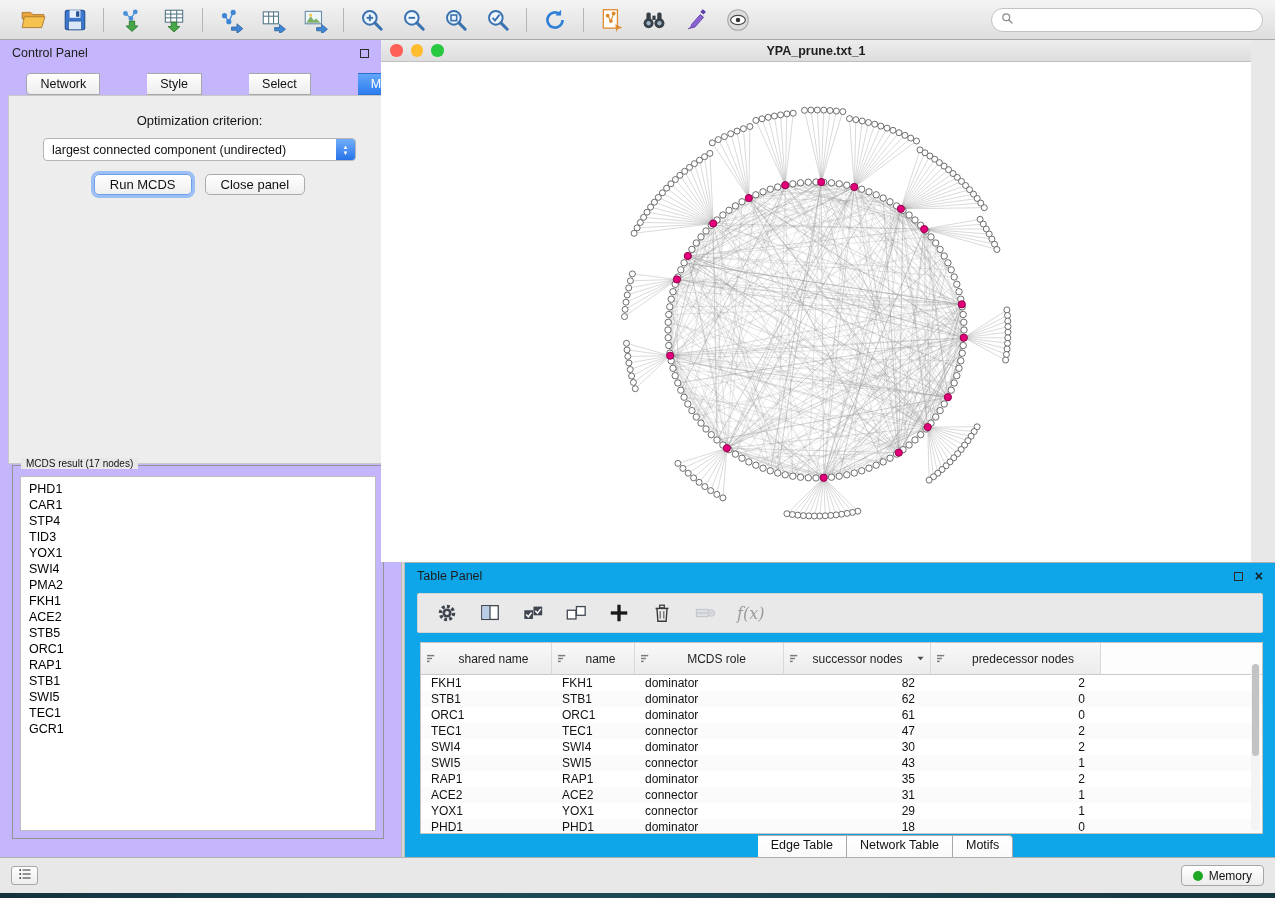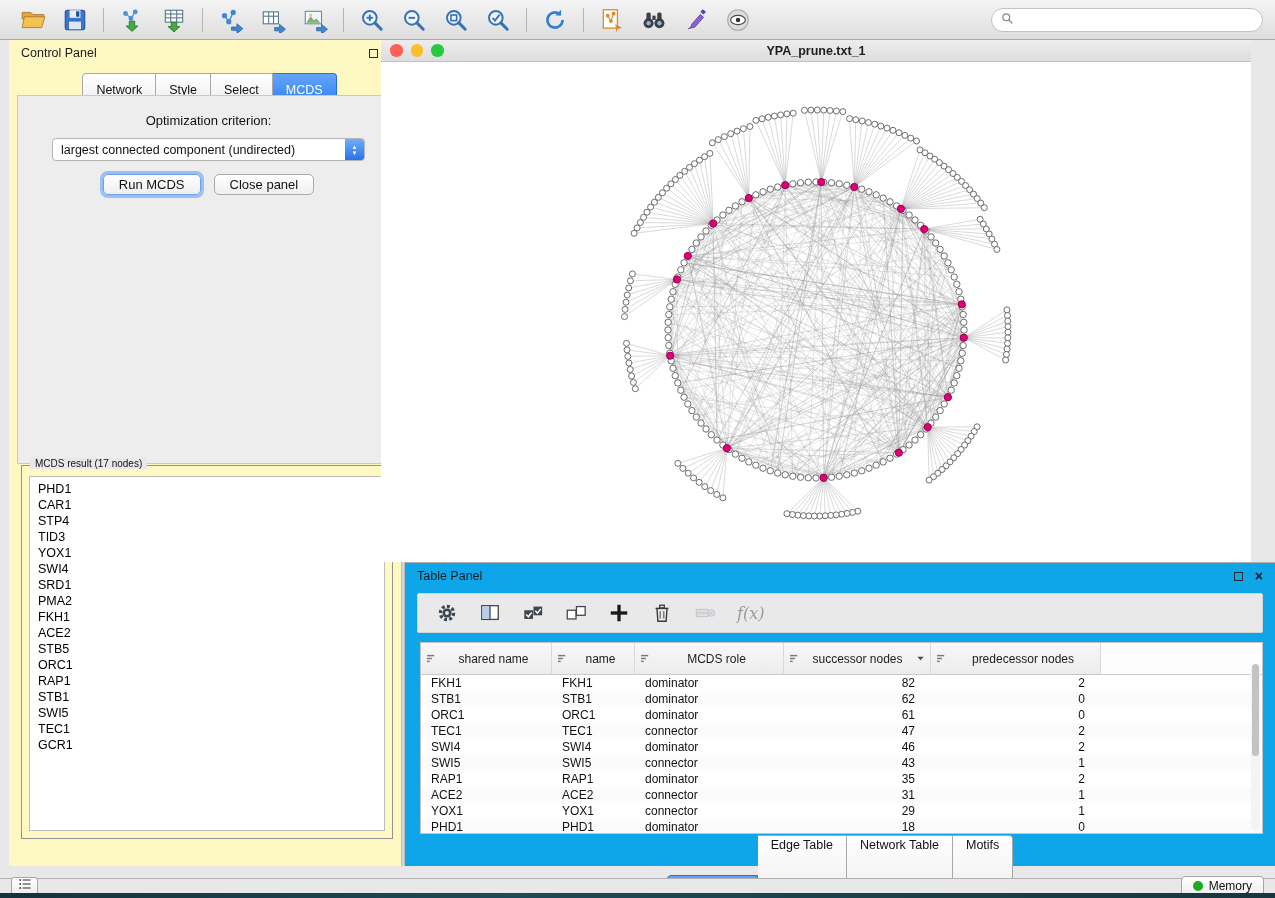--- a/index.html
+++ b/index.html
@@ -13,27 +13,27 @@
   
   .toolbar{position:absolute;left:0;top:0;width:100%;height:40px;background:linear-gradient(#f4f4f4,#dedede);border-bottom:1px solid #a9a9a9;display:flex;align-items:center;padding:0 12px;}
   .tgroups{display:flex;align-items:center;}
   .tbtn{width:42px;height:32px;display:flex;align-items:center;justify-content:center;border-radius:4px;cursor:default;}
   .ticon svg{width:26px;height:26px;display:block;}
   .tsep{width:1px;height:24px;background:#b5b5b5;margin:0 7px;}
   .search-wrap{margin-left:auto;width:272px;height:24px;background:#fff;border:1px solid #c2c2c2;border-radius:13px;display:flex;align-items:center;padding:0 9px;gap:6px;}
   .search-input{border:none;outline:none;flex:1;font-size:12px;background:transparent;font-family:"Liberation Sans",sans-serif;}
 
   
-  .control-panel{position:absolute;left:9px;top:40px;width:401px;height:826px;background:#fef9c3;}
+  .control-panel{position:absolute;left:0;top:40px;width:401px;height:826px;background:#c4b5fd;}
   .panel-header{height:26px;display:flex;align-items:center;padding:0 12px;font-size:12.5px;color:#1c1c1c;}
   .ph-icons{margin-left:auto;display:flex;align-items:center;gap:12px;}
   .float-ic{width:9px;height:9px;border:1.5px solid #2b2b2b;display:inline-block;}
   .close-ic{font-size:14px;font-weight:bold;color:#1a1a1a;line-height:10px;}
   .cp-tabs{position:absolute;top:33px;left:0;width:100%;display:flex;justify-content:center;}
-  .cp-tab{font-size:12.5px;padding:9px 13px;background:linear-gradient(#ffffff,#ededed);border:1px solid #a8a8a8;border-left-width:0;color:#111;cursor:default;}
+  .cp-tab{font-size:12.5px;padding:3px 13px;background:linear-gradient(#ffffff,#ededed);border:1px solid #a8a8a8;border-left-width:0;color:#111;cursor:default;margin-left:47px;}
   .cp-tab:first-child{border-left-width:1px;border-radius:4px 0 0 4px;}
   .cp-tab:last-child{border-radius:0 4px 4px 0;}
   .cp-tab.selected{background:linear-gradient(#63a5f8,var(--accent));border-color:#2a6fd4;color:#fff;}
   .cp-content{position:absolute;top:55px;left:8px;width:383px;height:369px;background:#ededed;border:1px solid #c9c9c9;}
   .opt-label{margin-top:17px;text-align:center;font-size:13px;color:#111;}
   .dropdown{width:313px;height:23px;margin:10px auto 0;background:#fff;border:1px solid #b4b4b4;border-radius:4px;display:flex;align-items:center;overflow:hidden;}
   .dropdown-text{flex:1;font-size:12.5px;padding-left:8px;color:#111;white-space:nowrap;}
   .dropdown-stepper{width:19px;height:23px;background:linear-gradient(#74b1fb,#2470e8);display:flex;flex-direction:column;align-items:center;justify-content:center;color:#fff;font-size:6px;line-height:6px;}
   .cp-buttons{display:flex;justify-content:center;gap:13px;margin-top:13px;}
   .btn{font-family:"Liberation Sans",sans-serif;font-size:13px;padding:2px 15px;background:linear-gradient(#ffffff,#efefef);border:1px solid #ababab;border-radius:5px;color:#111;}
@@ -80,21 +80,21 @@
   .td.num{text-align:right;padding-right:16px;}
   .vscroll{position:absolute;top:21px;right:2px;width:9px;bottom:2px;background:#f4f4f4;border-radius:5px;}
   .vthumb{position:absolute;top:0;left:1px;width:7px;height:92px;background:#c3c3c3;border-radius:4px;}
   .table-tabs{position:absolute;top:272px;left:0;width:100%;display:flex;justify-content:center;}
   .t-tab{font-size:12.5px;padding:2px 13px;background:linear-gradient(#ffffff,#f0f0f0);border:1px solid #a8a8a8;border-left-width:0;color:#111;}
   .t-tab:first-child{border-left-width:1px;border-radius:4px 0 0 4px;}
   .t-tab:last-child{border-radius:0 4px 4px 0;}
   .t-tab.selected{background:linear-gradient(#63a5f8,var(--accent));border-color:#2a6fd4;color:#fff;margin-top:40px;}
 
   
-  .statusbar{position:absolute;left:0;bottom:5px;width:100%;height:15px;background:#e8e8e8;border-top:1px solid #b0b0b0;display:flex;align-items:center;padding:0 11px;}
+  .statusbar{position:absolute;left:0;bottom:5px;width:100%;height:36px;background:#e8e8e8;border-top:1px solid #b0b0b0;display:flex;align-items:center;padding:0 11px;}
   .menu-btn{width:27px;height:19px;border:1px solid #a6a6a6;border-radius:3px;background:linear-gradient(#ffffff,#ededed);display:flex;align-items:center;justify-content:center;}
   .memory-btn{margin-left:auto;height:21px;border:1px solid #a6a6a6;border-radius:4px;background:linear-gradient(#ffffff,#ececec);display:flex;align-items:center;gap:6px;padding:0 11px;font-size:12px;color:#111;}
   .mem-dot{width:10px;height:10px;border-radius:50%;background:var(--mem-green);}
   .desktop-strip{position:absolute;left:0;bottom:0;width:100%;height:5px;background:linear-gradient(90deg,#14323e,#1d4a57 40%,#16363f);}
 </style>
 </head>
 <body>
 
 <div class="app">
 
@@ -310,21 +310,20 @@
     </div>
     <div class="result-box">
       <span class="result-legend">MCDS result (17 nodes)</span>
       <div class="result-list" id="mcds-list">
           <div class="result-item">PHD1</div>
           <div class="result-item">CAR1</div>
           <div class="result-item">STP4</div>
           <div class="result-item">TID3</div>
           <div class="result-item">YOX1</div>
           <div class="result-item">SWI4</div>
-          <div class="result-item">SRD1</div>
           <div class="result-item">PMA2</div>
           <div class="result-item">FKH1</div>
           <div class="result-item">ACE2</div>
           <div class="result-item">STB5</div>
           <div class="result-item">ORC1</div>
           <div class="result-item">RAP1</div>
           <div class="result-item">STB1</div>
           <div class="result-item">SWI5</div>
           <div class="result-item">TEC1</div>
           <div class="result-item">GCR1</div>
@@ -1352,21 +1351,21 @@
             <div class="td col0">TEC1</div>
             <div class="td col1">TEC1</div>
             <div class="td col2">connector</div>
             <div class="td col3 num">47</div>
             <div class="td col4 num">2</div>
           </div>
           <div class="tr">
             <div class="td col0">SWI4</div>
             <div class="td col1">SWI4</div>
             <div class="td col2">dominator</div>
-            <div class="td col3 num">46</div>
+            <div class="td col3 num">30</div>
             <div class="td col4 num">2</div>
           </div>
           <div class="tr">
             <div class="td col0">SWI5</div>
             <div class="td col1">SWI5</div>
             <div class="td col2">connector</div>
             <div class="td col3 num">43</div>
             <div class="td col4 num">1</div>
           </div>
           <div class="tr">

